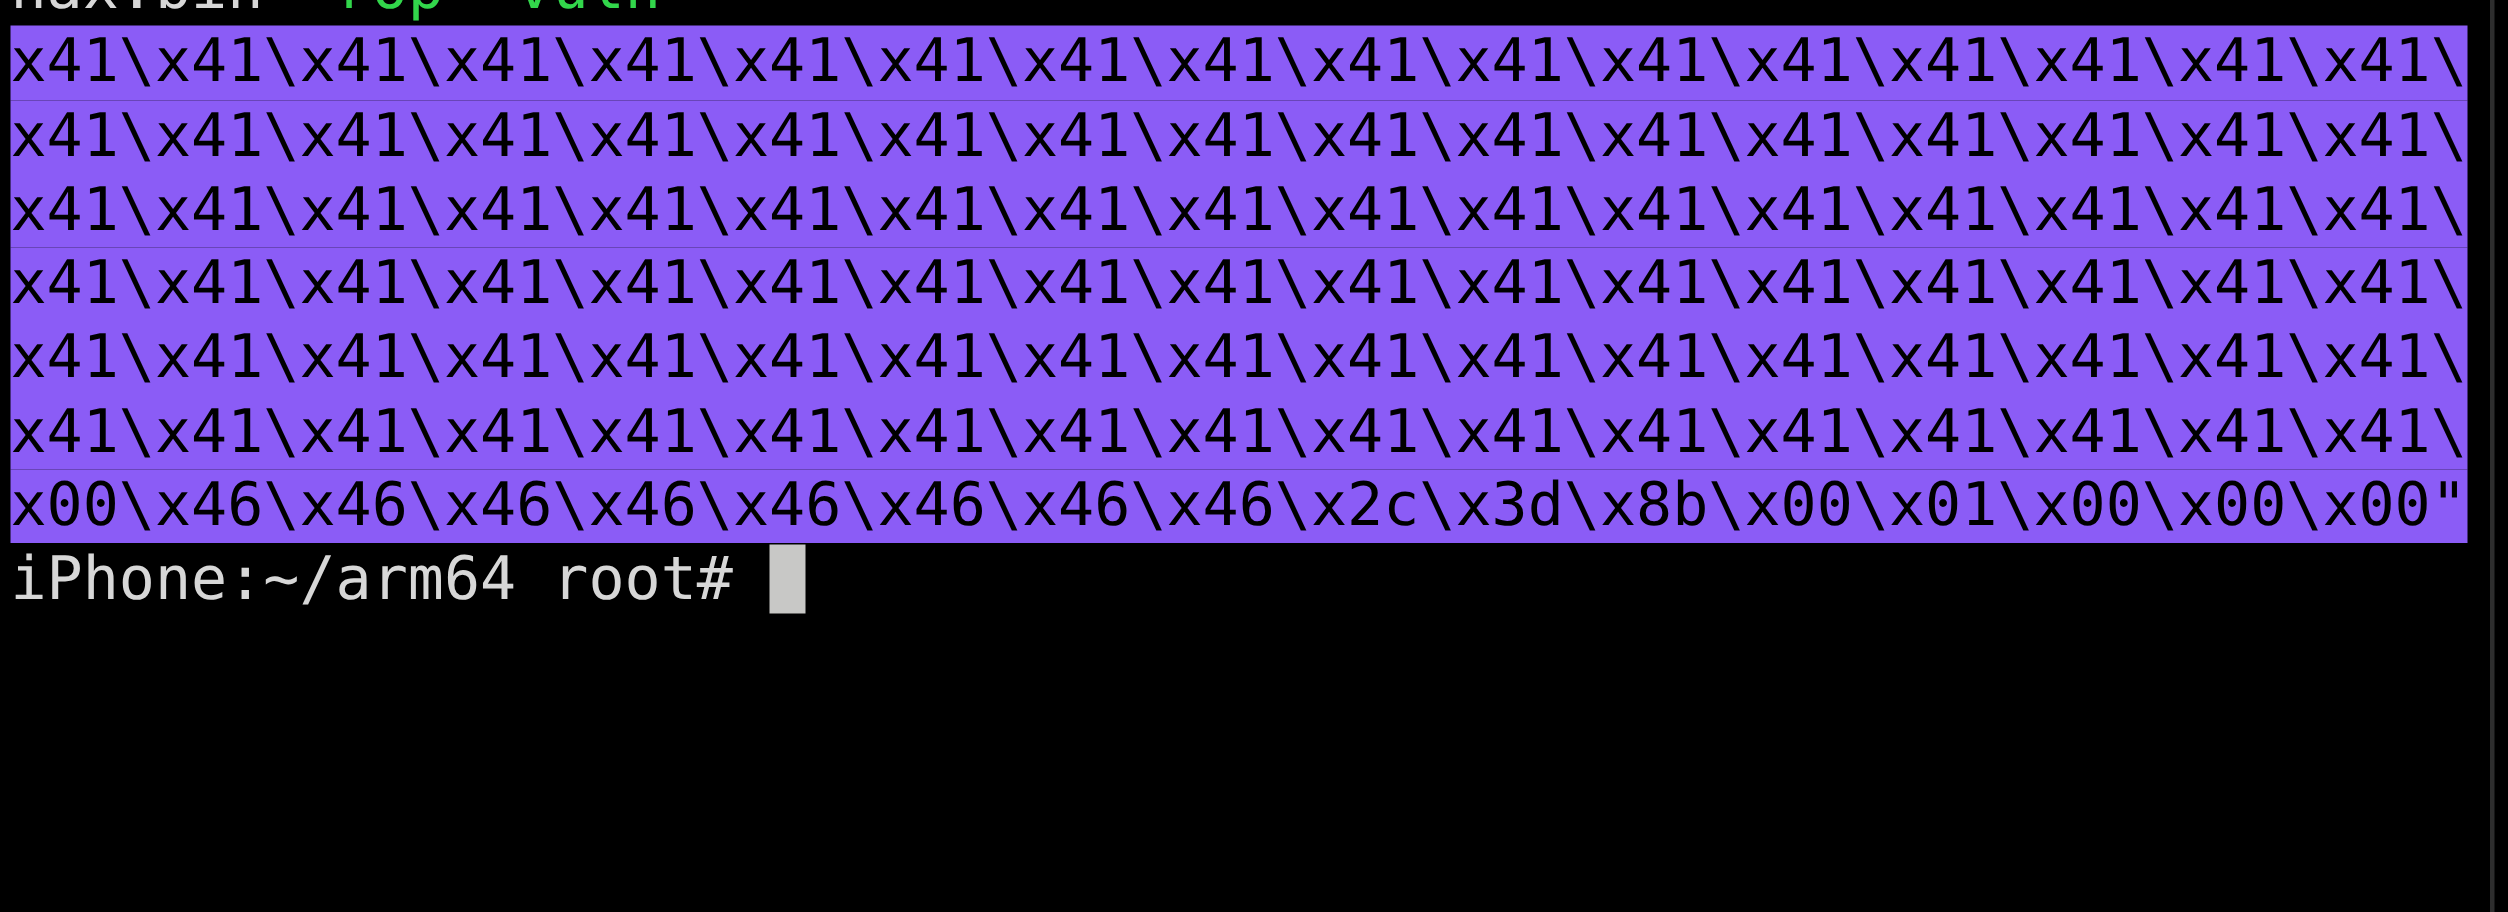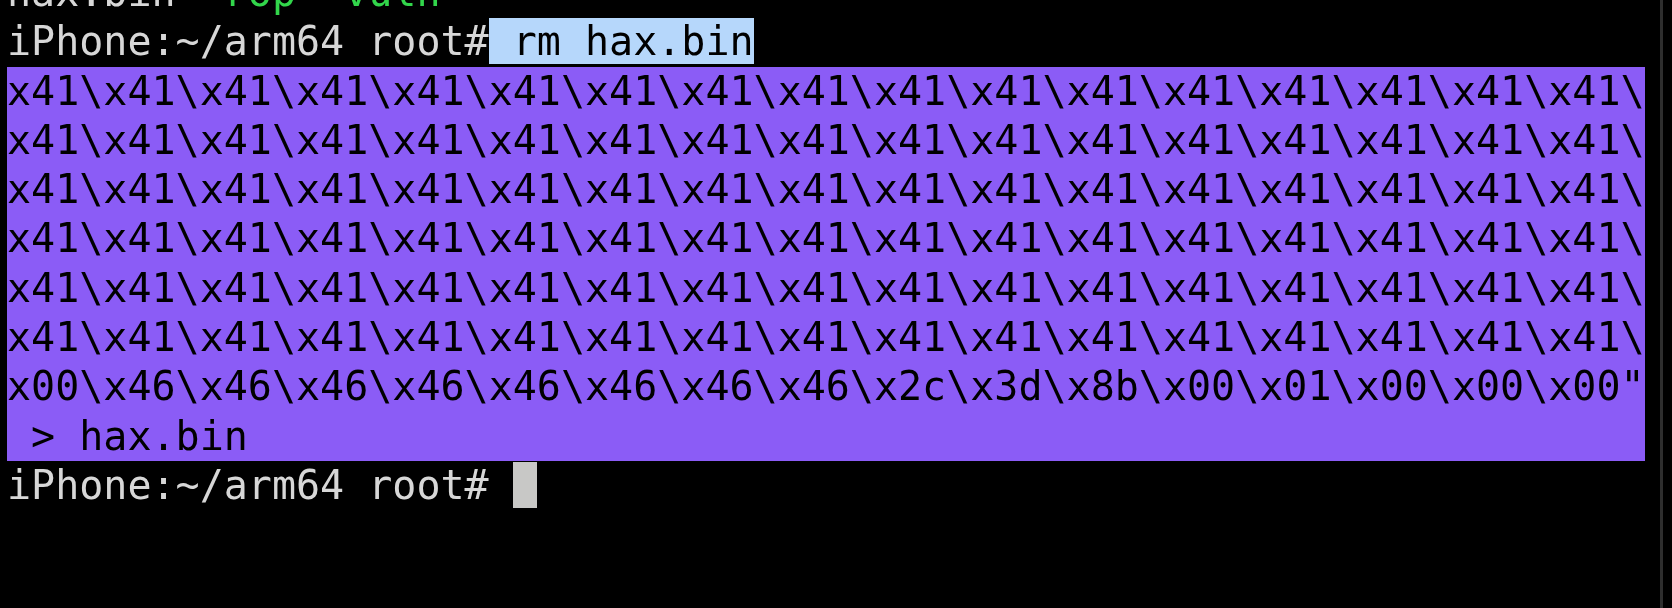--- a/index.html
+++ b/index.html
@@ -49,25 +49,23 @@
     height: 608px;
     background: #2e2e2e;
   }
 </style>
 </head>
 <body>
 
 <div class="screen">
   <div class="rows">
       <div class="trow"><span class="fg">hax.bin</span><span class="fg">  </span><span class="green">rop</span><span class="fg">  </span><span class="green">vuln</span></div>
-      <div class="trow"><span class="fg">iPhone:~/arm64 root#</span><span class="sel"> rm hax.bin</span></div>
       <div class="trow rowsel"><span class="sel">x41\x41\x41\x41\x41\x41\x41\x41\x41\x41\x41\x41\x41\x41\x41\x41\x41\</span></div>
       <div class="trow rowsel"><span class="sel">x41\x41\x41\x41\x41\x41\x41\x41\x41\x41\x41\x41\x41\x41\x41\x41\x41\</span></div>
       <div class="trow rowsel"><span class="sel">x41\x41\x41\x41\x41\x41\x41\x41\x41\x41\x41\x41\x41\x41\x41\x41\x41\</span></div>
       <div class="trow rowsel"><span class="sel">x41\x41\x41\x41\x41\x41\x41\x41\x41\x41\x41\x41\x41\x41\x41\x41\x41\</span></div>
       <div class="trow rowsel"><span class="sel">x41\x41\x41\x41\x41\x41\x41\x41\x41\x41\x41\x41\x41\x41\x41\x41\x41\</span></div>
       <div class="trow rowsel"><span class="sel">x41\x41\x41\x41\x41\x41\x41\x41\x41\x41\x41\x41\x41\x41\x41\x41\x41\</span></div>
       <div class="trow rowsel"><span class="sel">x00\x46\x46\x46\x46\x46\x46\x46\x46\x2c\x3d\x8b\x00\x01\x00\x00\x00"</span></div>
-      <div class="trow rowsel"><span class="sel"> &gt; hax.bin</span></div>
       <div class="trow"><span class="fg">iPhone:~/arm64 root# </span><span class="cursor"> </span></div>
     </div>
   <div class="scrollbar-track"></div>
 </div>
 
 </body></html>

